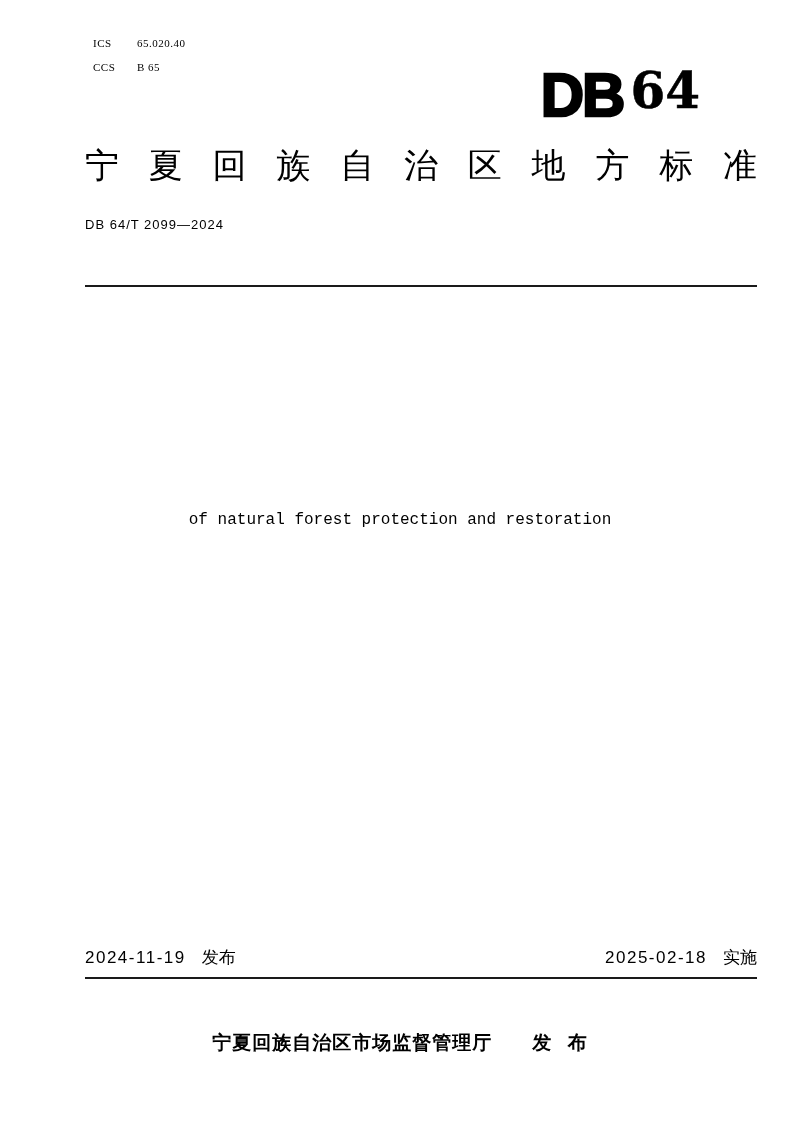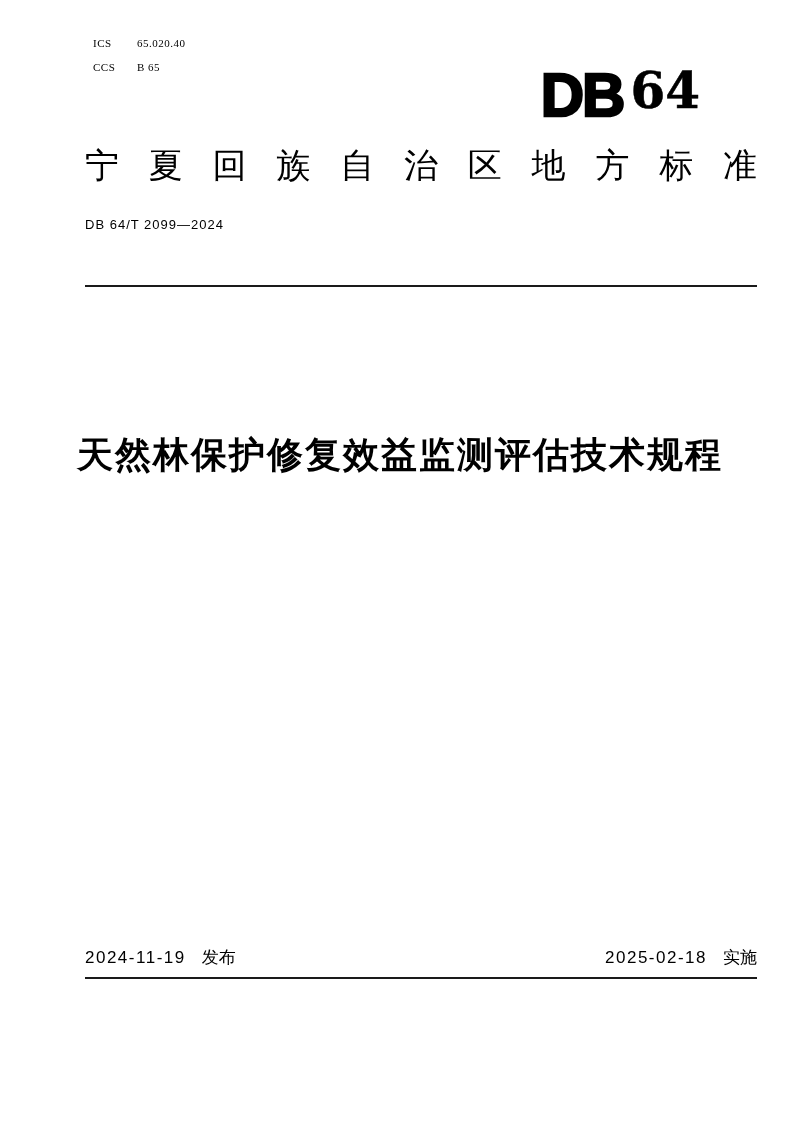--- a/index.html
+++ b/index.html
@@ -118,30 +118,34 @@
       <span>地</span>
       <span>方</span>
       <span>标</span>
       <span>准</span>
     </div>
 
   <div class="std-number">DB 64/T 2099—2024</div>
 
   <div class="rule rule-top"></div>
 
-  <h1 class="title-cn">天然林保护修复效益监测评估技术规程</h1>
 
   <div class="title-en">
+    <div>of natural forest protection and restoration</div>
   </div>
 
   <div class="dates-row">
     <div>
       <span class="date-num">2024-11-19</span><span class="date-label">发布</span>
     </div>
     <div>
       <span class="date-num">2025-02-18</span><span class="date-label">实施</span>
     </div>
   </div>
 
   <div class="rule rule-bottom"></div>
 
+  <div class="publisher">
+    <span>宁夏回族自治区市场监督管理厅</span>
+    <span class="pub-label">发 布</span>
+  </div>
 
 </div>
 
 </body></html>

